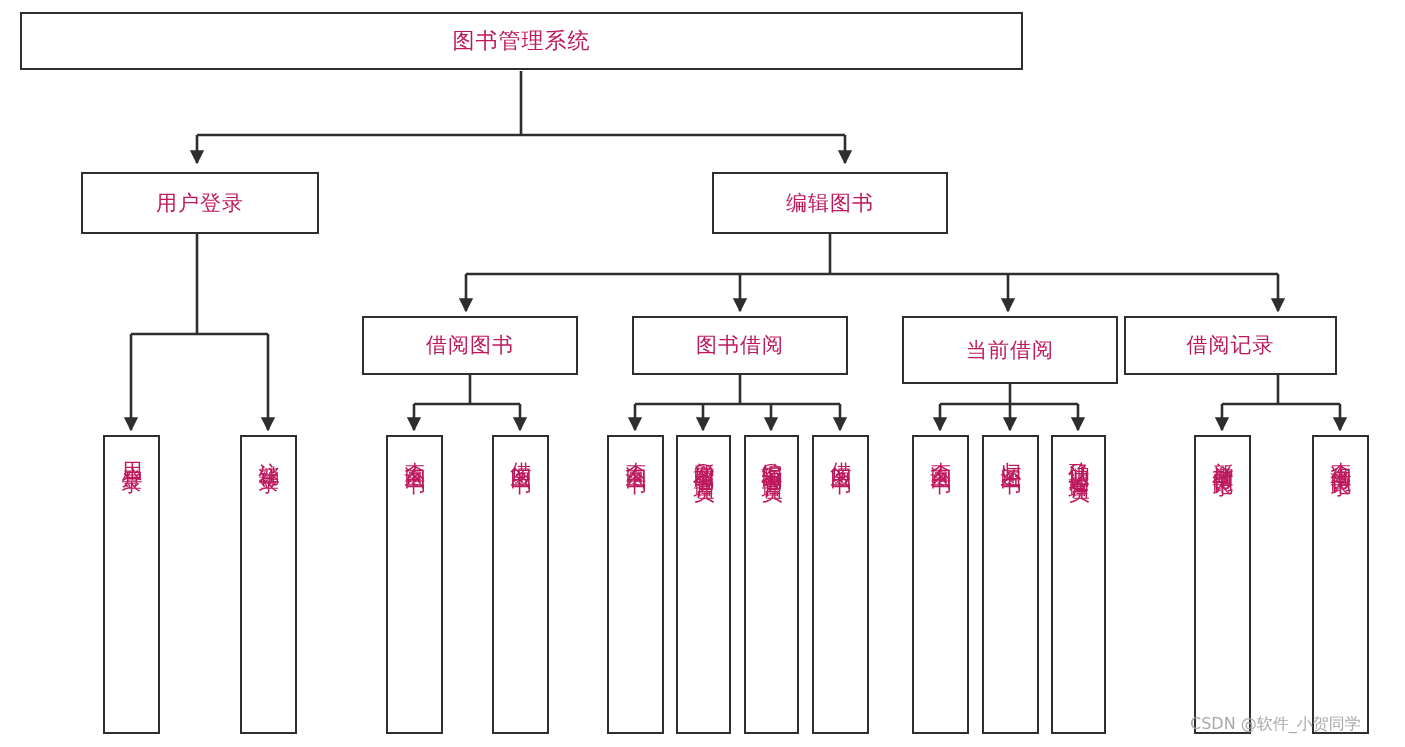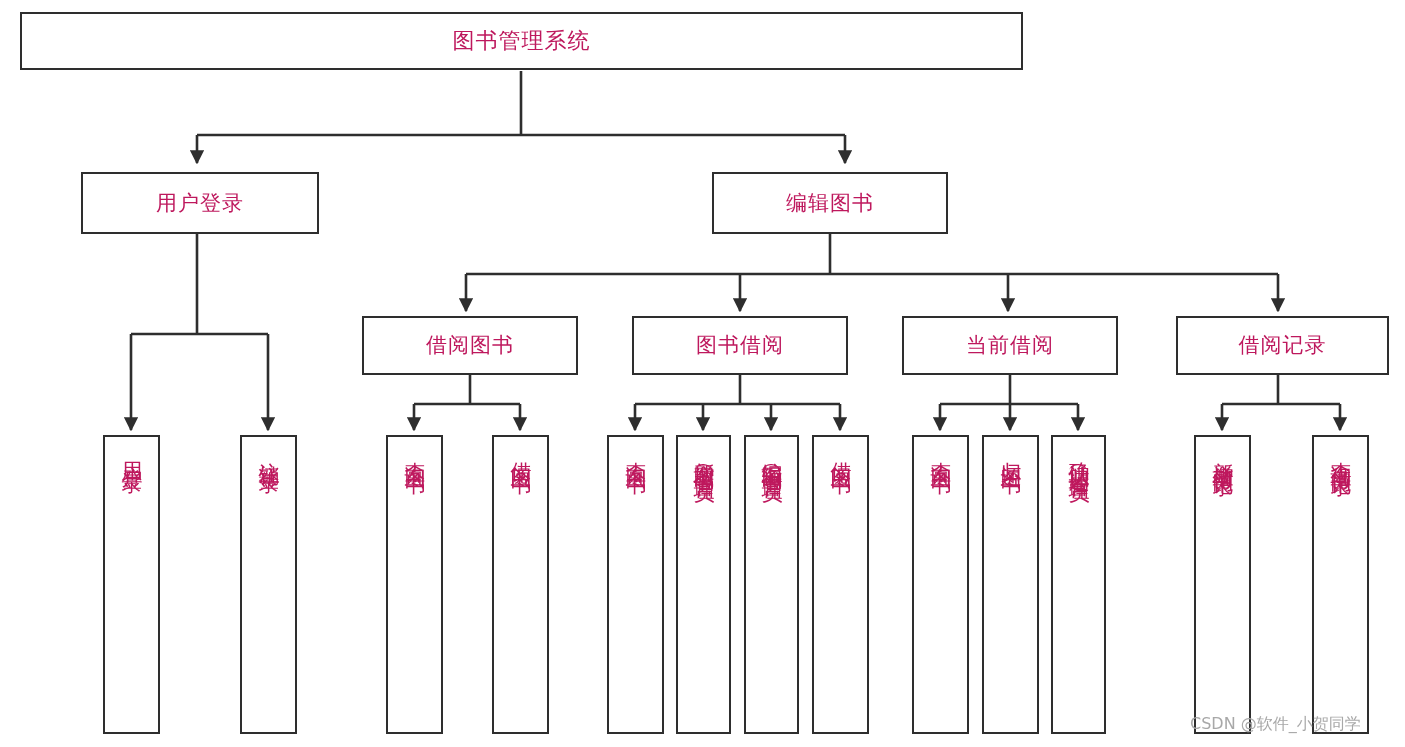--- a/index.html
+++ b/index.html
@@ -143,24 +143,24 @@
   <div class="node h" style="left:712px; top:172px; width:236px; height:62px;">
     <span class="label">编辑图书</span>
   </div>
 
   <div class="node h" style="left:362px; top:316px; width:216px; height:59px;">
     <span class="label">借阅图书</span>
   </div>
   <div class="node h" style="left:632px; top:316px; width:216px; height:59px;">
     <span class="label">图书借阅</span>
   </div>
-  <div class="node h" style="left:902px; top:316px; width:216px; height:59px;">
+  <div class="node h" style="left:902px; top:316px; width:216px; height:68px;">
     <span class="label">当前借阅</span>
   </div>
-  <div class="node h" style="left:1176px; top:316px; width:213px; height:59px;">
+  <div class="node h" style="left:1124px; top:316px; width:213px; height:59px;">
     <span class="label">借阅记录</span>
   </div>
 
   <div class="node v" style="left:103px; top:435px; width:57px; height:299px;">
     <span class="label">用户登录</span>
   </div>
   <div class="node v" style="left:240px; top:435px; width:57px; height:299px;">
     <span class="label">注销登录</span>
   </div>
 

